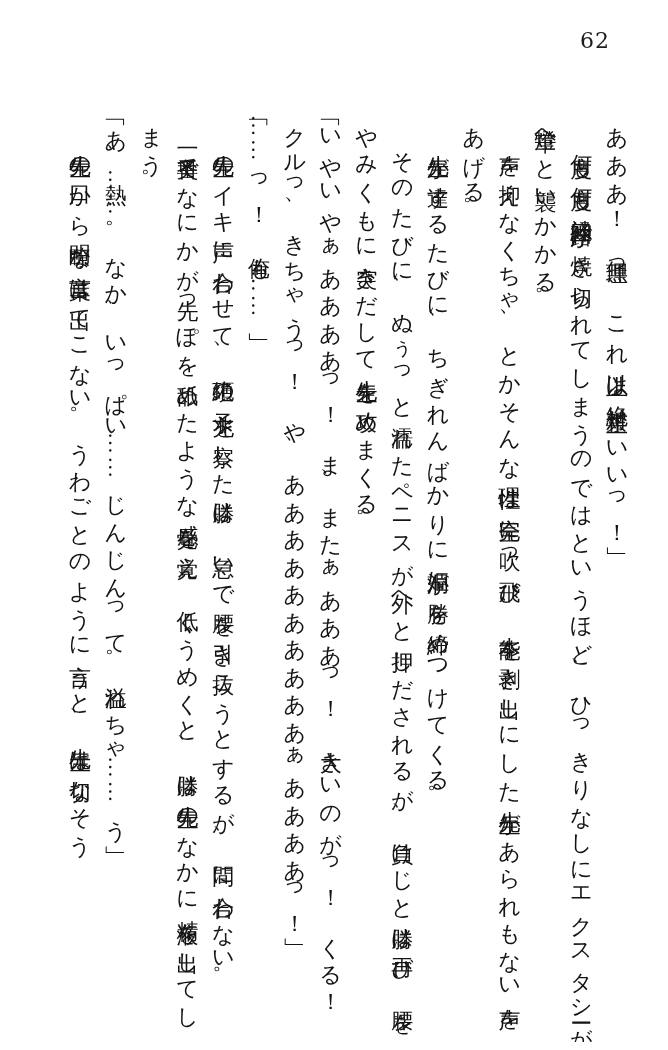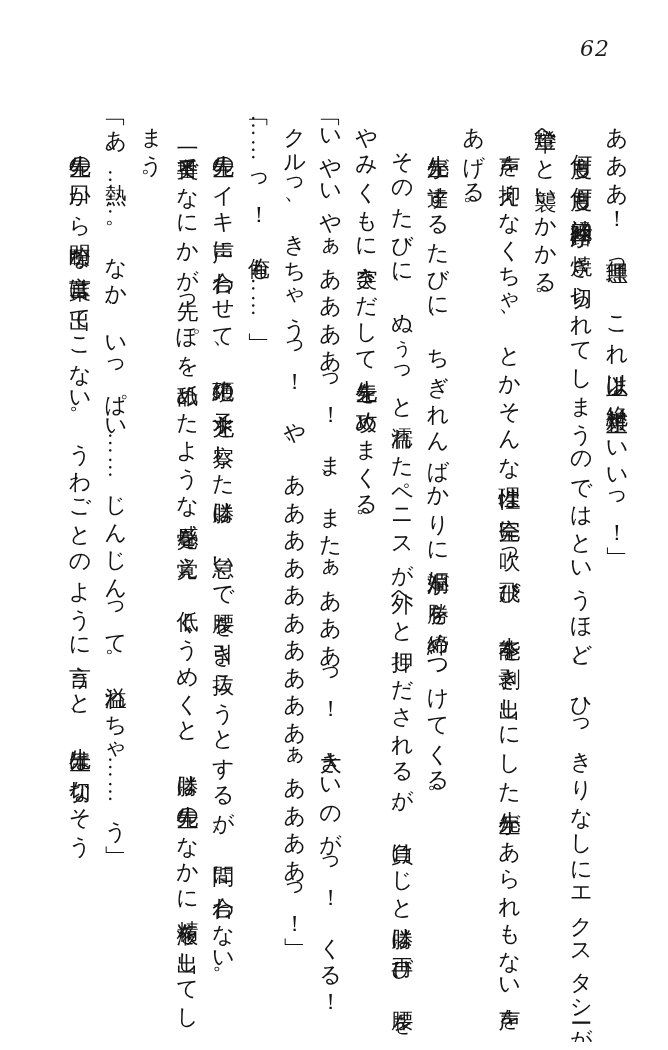--- a/index.html
+++ b/index.html
@@ -13,24 +13,23 @@
     position: relative;
     overflow: hidden;
   }
   .page {
     position: absolute;
     inset: 0;
     background: #ffffff;
   }
   .page-number {
     position: absolute;
-    top: 36px;
+    top: 28px;
     right: 58px;
     font-family: "DejaVu Serif", "Liberation Serif", serif;
-    font-style: italic;
     font-size: 22px;
     color: #1c1c1c;
     letter-spacing: 1px;
   }
   .text-block {
     position: absolute;
     top: 112px;
     left: 25px;
     width: 610px;
     height: 930px;

